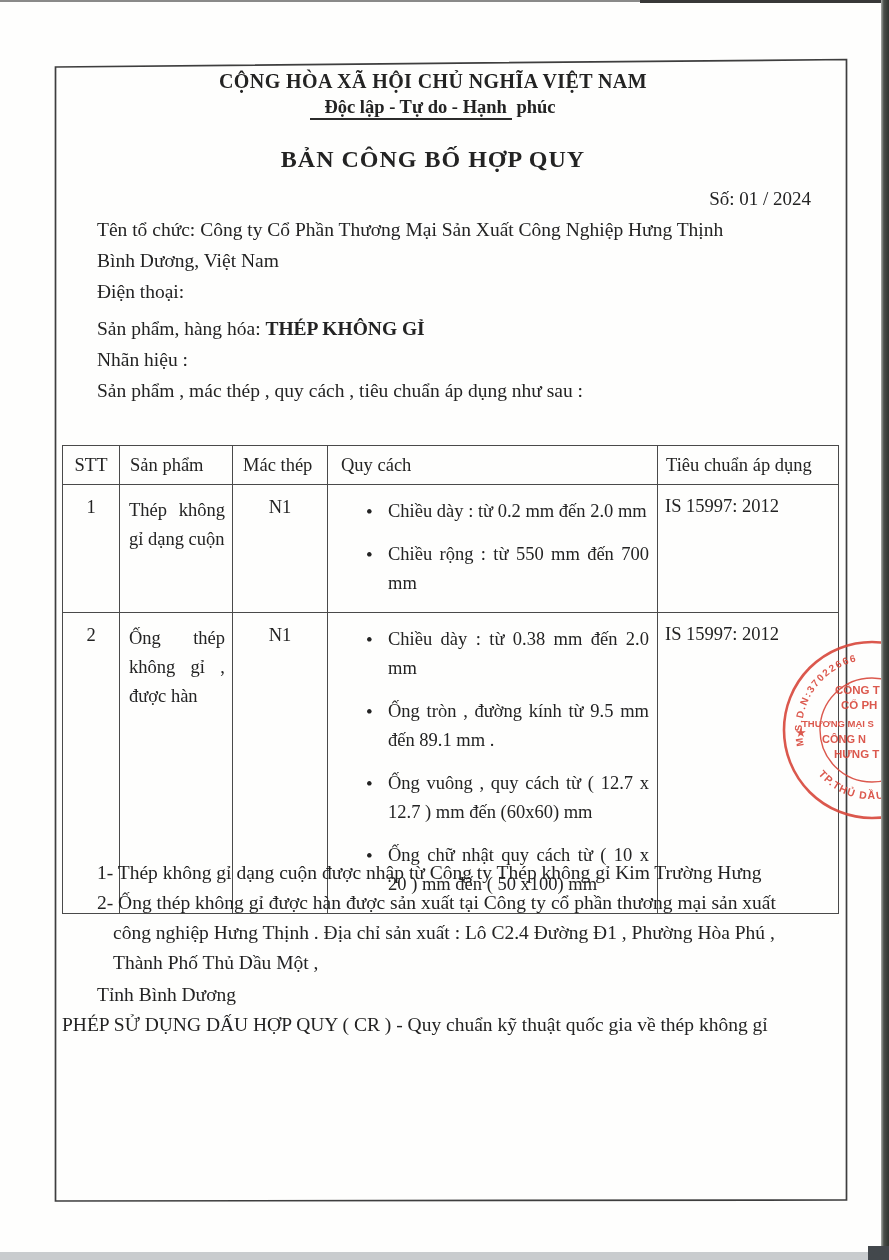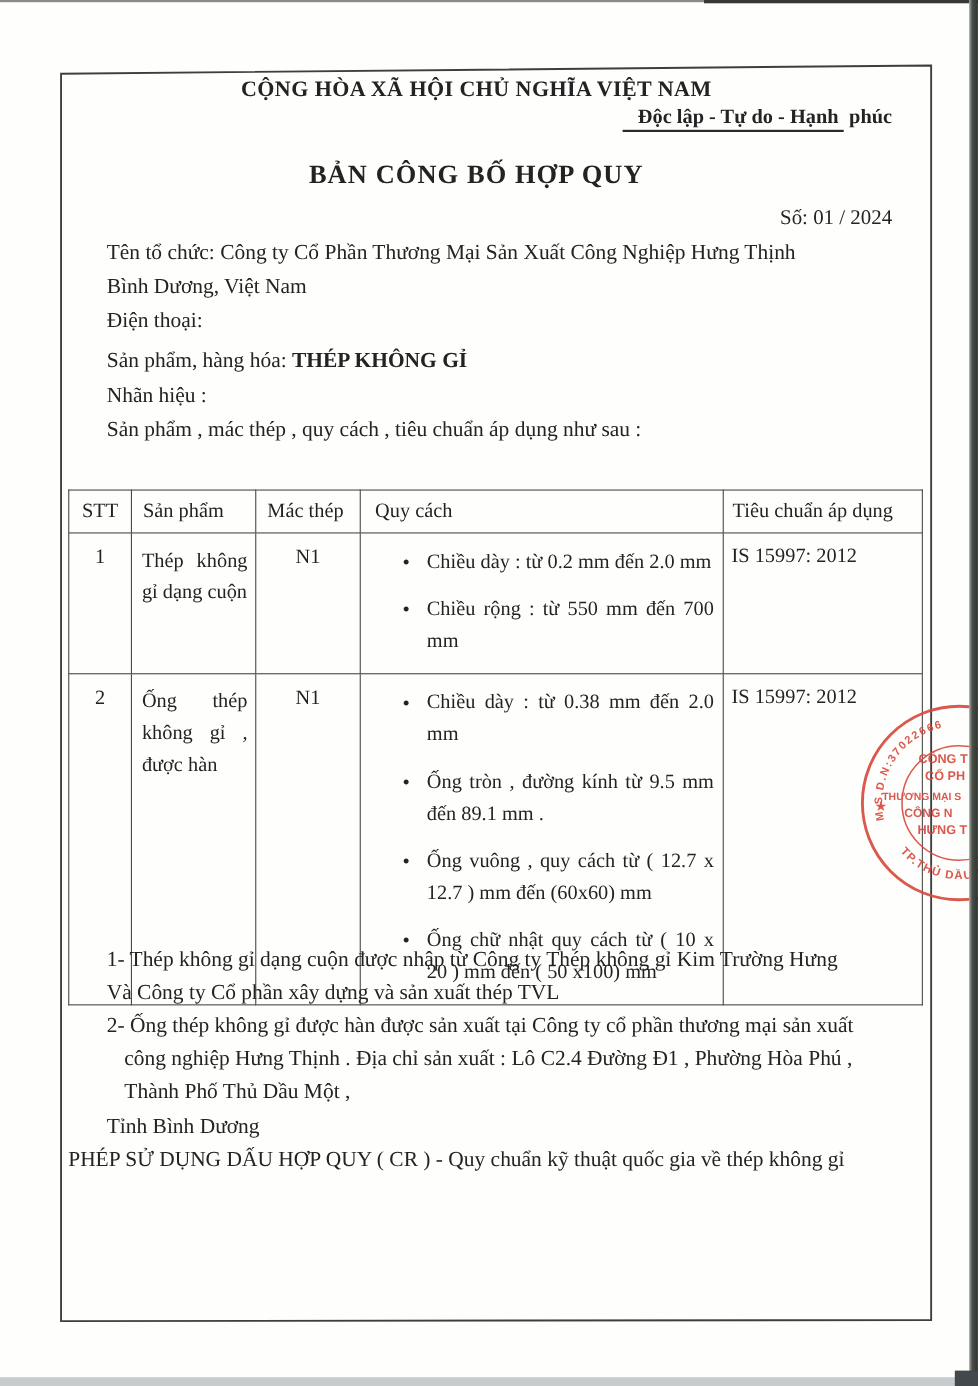--- a/index.html
+++ b/index.html
@@ -14,21 +14,21 @@
   .scan-top-line2{position:absolute;left:640px;top:0;width:249px;height:3px;background:#383838;}
   .scan-right-strip{position:absolute;top:0;right:0;width:8px;height:1260px;z-index:9;
     background:linear-gradient(to right,#a9aea9 0%,#4a4f4a 35%,#2e332e 100%);}
   .scan-bottom-strip{position:absolute;left:0;top:1252px;width:889px;height:8px;background:#c9ccce;z-index:8;}
   .scan-bottom-corner{position:absolute;left:868px;top:1246px;width:21px;height:14px;background:#43484c;z-index:10;}
   
   .frame-svg{position:absolute;left:0;top:0;width:889px;height:1260px;z-index:1;}
   
   .hdr{position:absolute;left:55px;width:756px;text-align:center;z-index:2;}
   .hdr-line1{top:70px;font-size:20px;font-weight:bold;letter-spacing:.4px;}
-  .hdr-line2{top:97px;font-size:18.5px;font-weight:bold;text-align:right;}
+  .hdr-line2{top:97px;font-size:18.5px;font-weight:bold;}
   .hdr-underlined{border-bottom:2px solid #2b2b2b;padding:0 5px 1px 14px;}
   .doc-title{top:146px;font-size:24px;font-weight:bold;letter-spacing:1px;}
   .doc-number{top:188px;font-size:19px;text-align:right;}
   
   .info{position:absolute;left:97px;top:214px;width:741px;font-size:19.5px;line-height:31px;z-index:2;}
   .info .line{white-space:nowrap;}
   .info .gap-top{margin-top:6px;}
   .bold{font-weight:bold;}
   
   .doc-table{position:absolute;left:62px;top:445px;z-index:2;border-collapse:collapse;table-layout:fixed;width:776px;}
@@ -123,21 +123,20 @@
         <div class="qc-item">Ống vuông , quy cách từ ( 12.7 x 12.7 ) mm đến (60x60) mm</div>
         <div class="qc-item">Ống chữ nhật quy cách từ ( 10 x 20 ) mm đến ( 50 x100) mm</div>
       </td>
       <td class="cell-tc">IS 15997: 2012</td>
     </tr>
   </tbody>
 </table>
 
 <div class="notes">
   <div class="n-line">1-  Thép không gỉ dạng cuộn được nhập từ Công ty Thép không gỉ Kim Trường Hưng</div>
-  <div class="n-line">Và Công ty Cổ phần xây dựng và sản xuất thép TVL</div>
   <div class="n-line">2-  Ống thép không gỉ được hàn được sản xuất tại Công ty cổ phần thương mại sản xuất</div>
   <div class="n-line n-indent">công nghiệp Hưng Thịnh . Địa chỉ sản xuất : Lô C2.4 Đường Đ1 , Phường Hòa Phú ,</div>
   <div class="n-line n-indent">Thành Phố Thủ Dầu Một ,</div>
   <div class="n-line n-gap">Tỉnh Bình Dương</div>
   <div class="n-line n-flush">PHÉP SỬ DỤNG DẤU HỢP QUY ( CR ) -  Quy chuẩn kỹ thuật quốc gia về thép không gỉ</div>
 </div>
 
 <svg class="stamp-svg" viewBox="740 620 149 210">
   <defs>
     <path id="stamp-arc-top" d="M805,750 A70,70 0 1 1 941,718" fill="none"></path>

